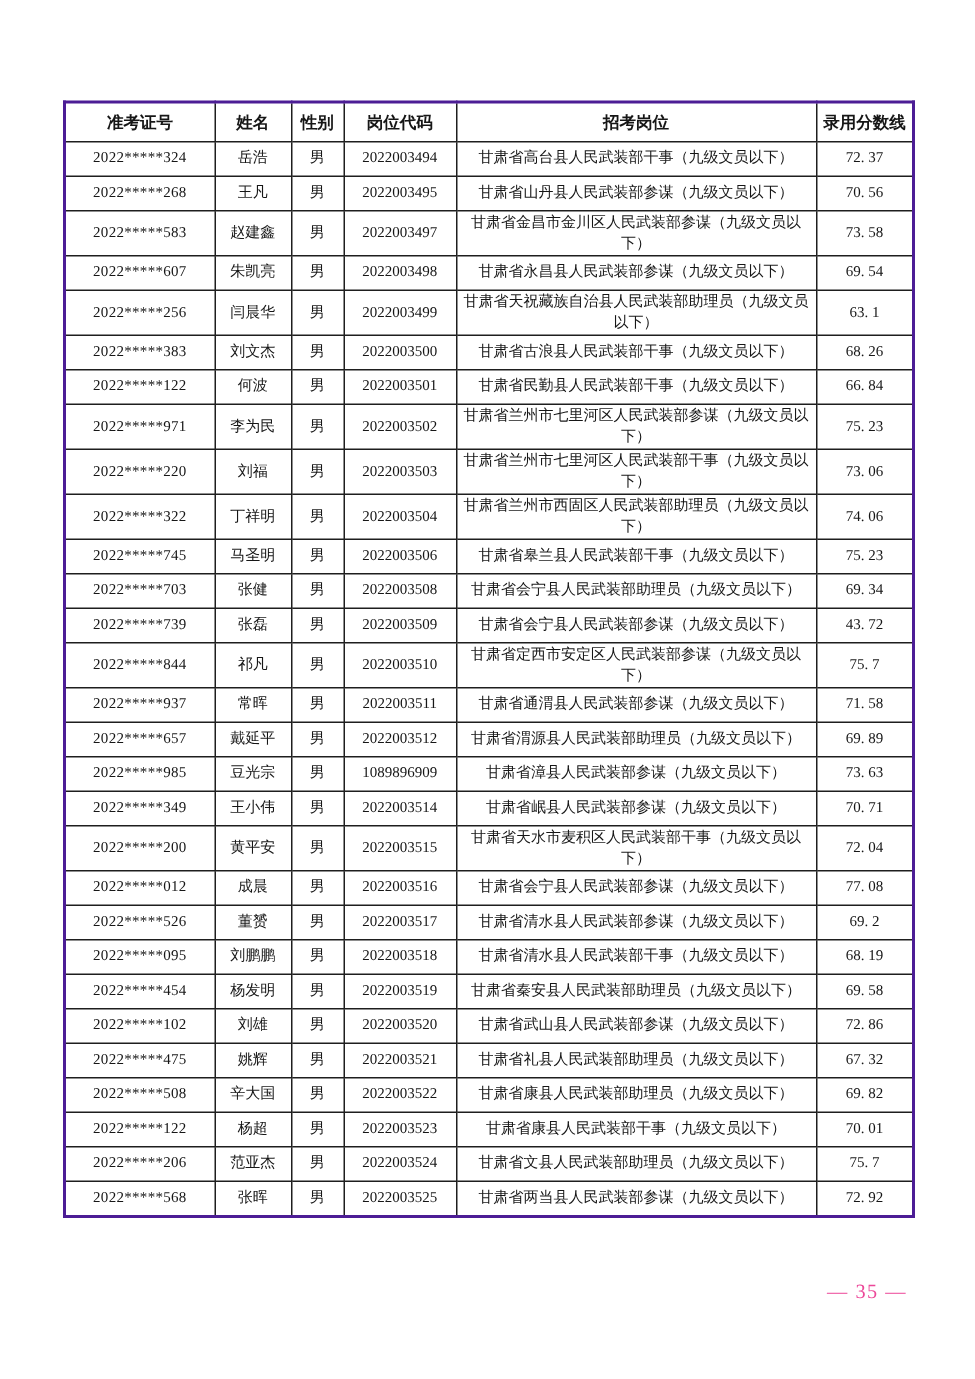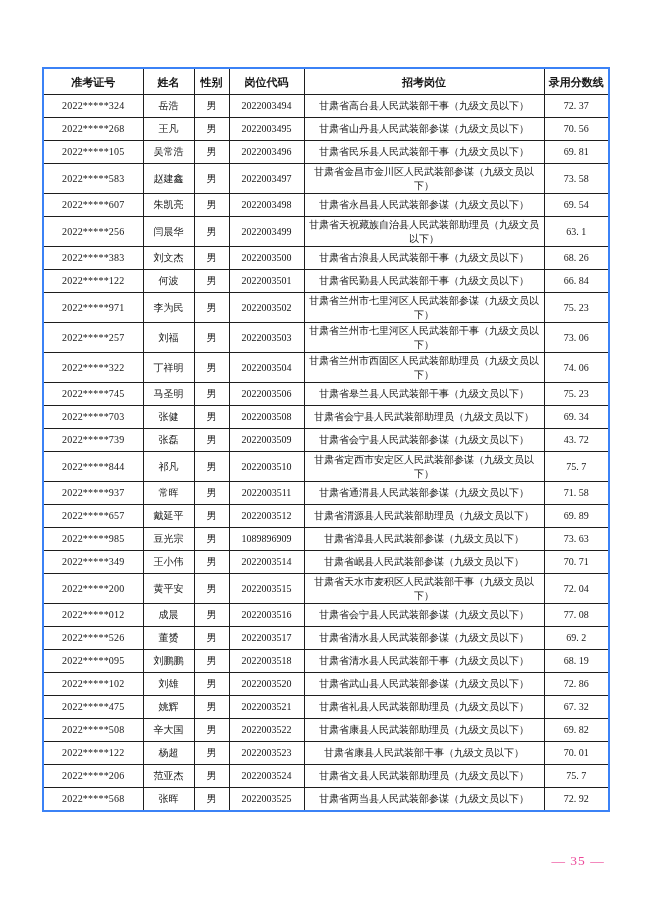--- a/index.html
+++ b/index.html
@@ -15,21 +15,21 @@
     background: #ffffff;
     overflow: hidden;
   }
   table.results {
     position: absolute;
     left: 42px;
     top: 67px;
     width: 566px;
     border-collapse: collapse;
     table-layout: fixed;
-    border: 2px solid #3b82f6;
+    border: 2px solid #4c1d95;
   }
   table.results th, table.results td {
     border: 1px solid #1e1e1e;
     color: #161616;
     overflow: hidden;
   }
   table.results th {
     font-size: 11px;
     font-weight: bold;
     text-align: center;
@@ -101,28 +101,20 @@
         </tr>
         <tr>
           <td class="col-ticket">2022*****268</td>
           <td class="col-name">王凡</td>
           <td class="col-gender">男</td>
           <td class="col-code">2022003495</td>
           <td class="col-position">甘肃省山丹县人民武装部参谋（九级文员以下）</td>
           <td class="col-score">70. 56</td>
         </tr>
         <tr>
-          <td class="col-ticket">2022*****105</td>
-          <td class="col-name">吴常浩</td>
-          <td class="col-gender">男</td>
-          <td class="col-code">2022003496</td>
-          <td class="col-position">甘肃省民乐县人民武装部干事（九级文员以下）</td>
-          <td class="col-score">69. 81</td>
-        </tr>
-        <tr>
           <td class="col-ticket">2022*****583</td>
           <td class="col-name">赵建鑫</td>
           <td class="col-gender">男</td>
           <td class="col-code">2022003497</td>
           <td class="col-position">甘肃省金昌市金川区人民武装部参谋（九级文员以下）</td>
           <td class="col-score">73. 58</td>
         </tr>
         <tr>
           <td class="col-ticket">2022*****607</td>
           <td class="col-name">朱凯亮</td>
@@ -157,21 +149,21 @@
         </tr>
         <tr>
           <td class="col-ticket">2022*****971</td>
           <td class="col-name">李为民</td>
           <td class="col-gender">男</td>
           <td class="col-code">2022003502</td>
           <td class="col-position">甘肃省兰州市七里河区人民武装部参谋（九级文员以下）</td>
           <td class="col-score">75. 23</td>
         </tr>
         <tr>
-          <td class="col-ticket">2022*****257</td>
+          <td class="col-ticket">2022*****220</td>
           <td class="col-name">刘福</td>
           <td class="col-gender">男</td>
           <td class="col-code">2022003503</td>
           <td class="col-position">甘肃省兰州市七里河区人民武装部干事（九级文员以下）</td>
           <td class="col-score">73. 06</td>
         </tr>
         <tr>
           <td class="col-ticket">2022*****322</td>
           <td class="col-name">丁祥明</td>
           <td class="col-gender">男</td>
@@ -269,20 +261,28 @@
         </tr>
         <tr>
           <td class="col-ticket">2022*****095</td>
           <td class="col-name">刘鹏鹏</td>
           <td class="col-gender">男</td>
           <td class="col-code">2022003518</td>
           <td class="col-position">甘肃省清水县人民武装部干事（九级文员以下）</td>
           <td class="col-score">68. 19</td>
         </tr>
         <tr>
+          <td class="col-ticket">2022*****454</td>
+          <td class="col-name">杨发明</td>
+          <td class="col-gender">男</td>
+          <td class="col-code">2022003519</td>
+          <td class="col-position">甘肃省秦安县人民武装部助理员（九级文员以下）</td>
+          <td class="col-score">69. 58</td>
+        </tr>
+        <tr>
           <td class="col-ticket">2022*****102</td>
           <td class="col-name">刘雄</td>
           <td class="col-gender">男</td>
           <td class="col-code">2022003520</td>
           <td class="col-position">甘肃省武山县人民武装部参谋（九级文员以下）</td>
           <td class="col-score">72. 86</td>
         </tr>
         <tr>
           <td class="col-ticket">2022*****475</td>
           <td class="col-name">姚辉</td>

